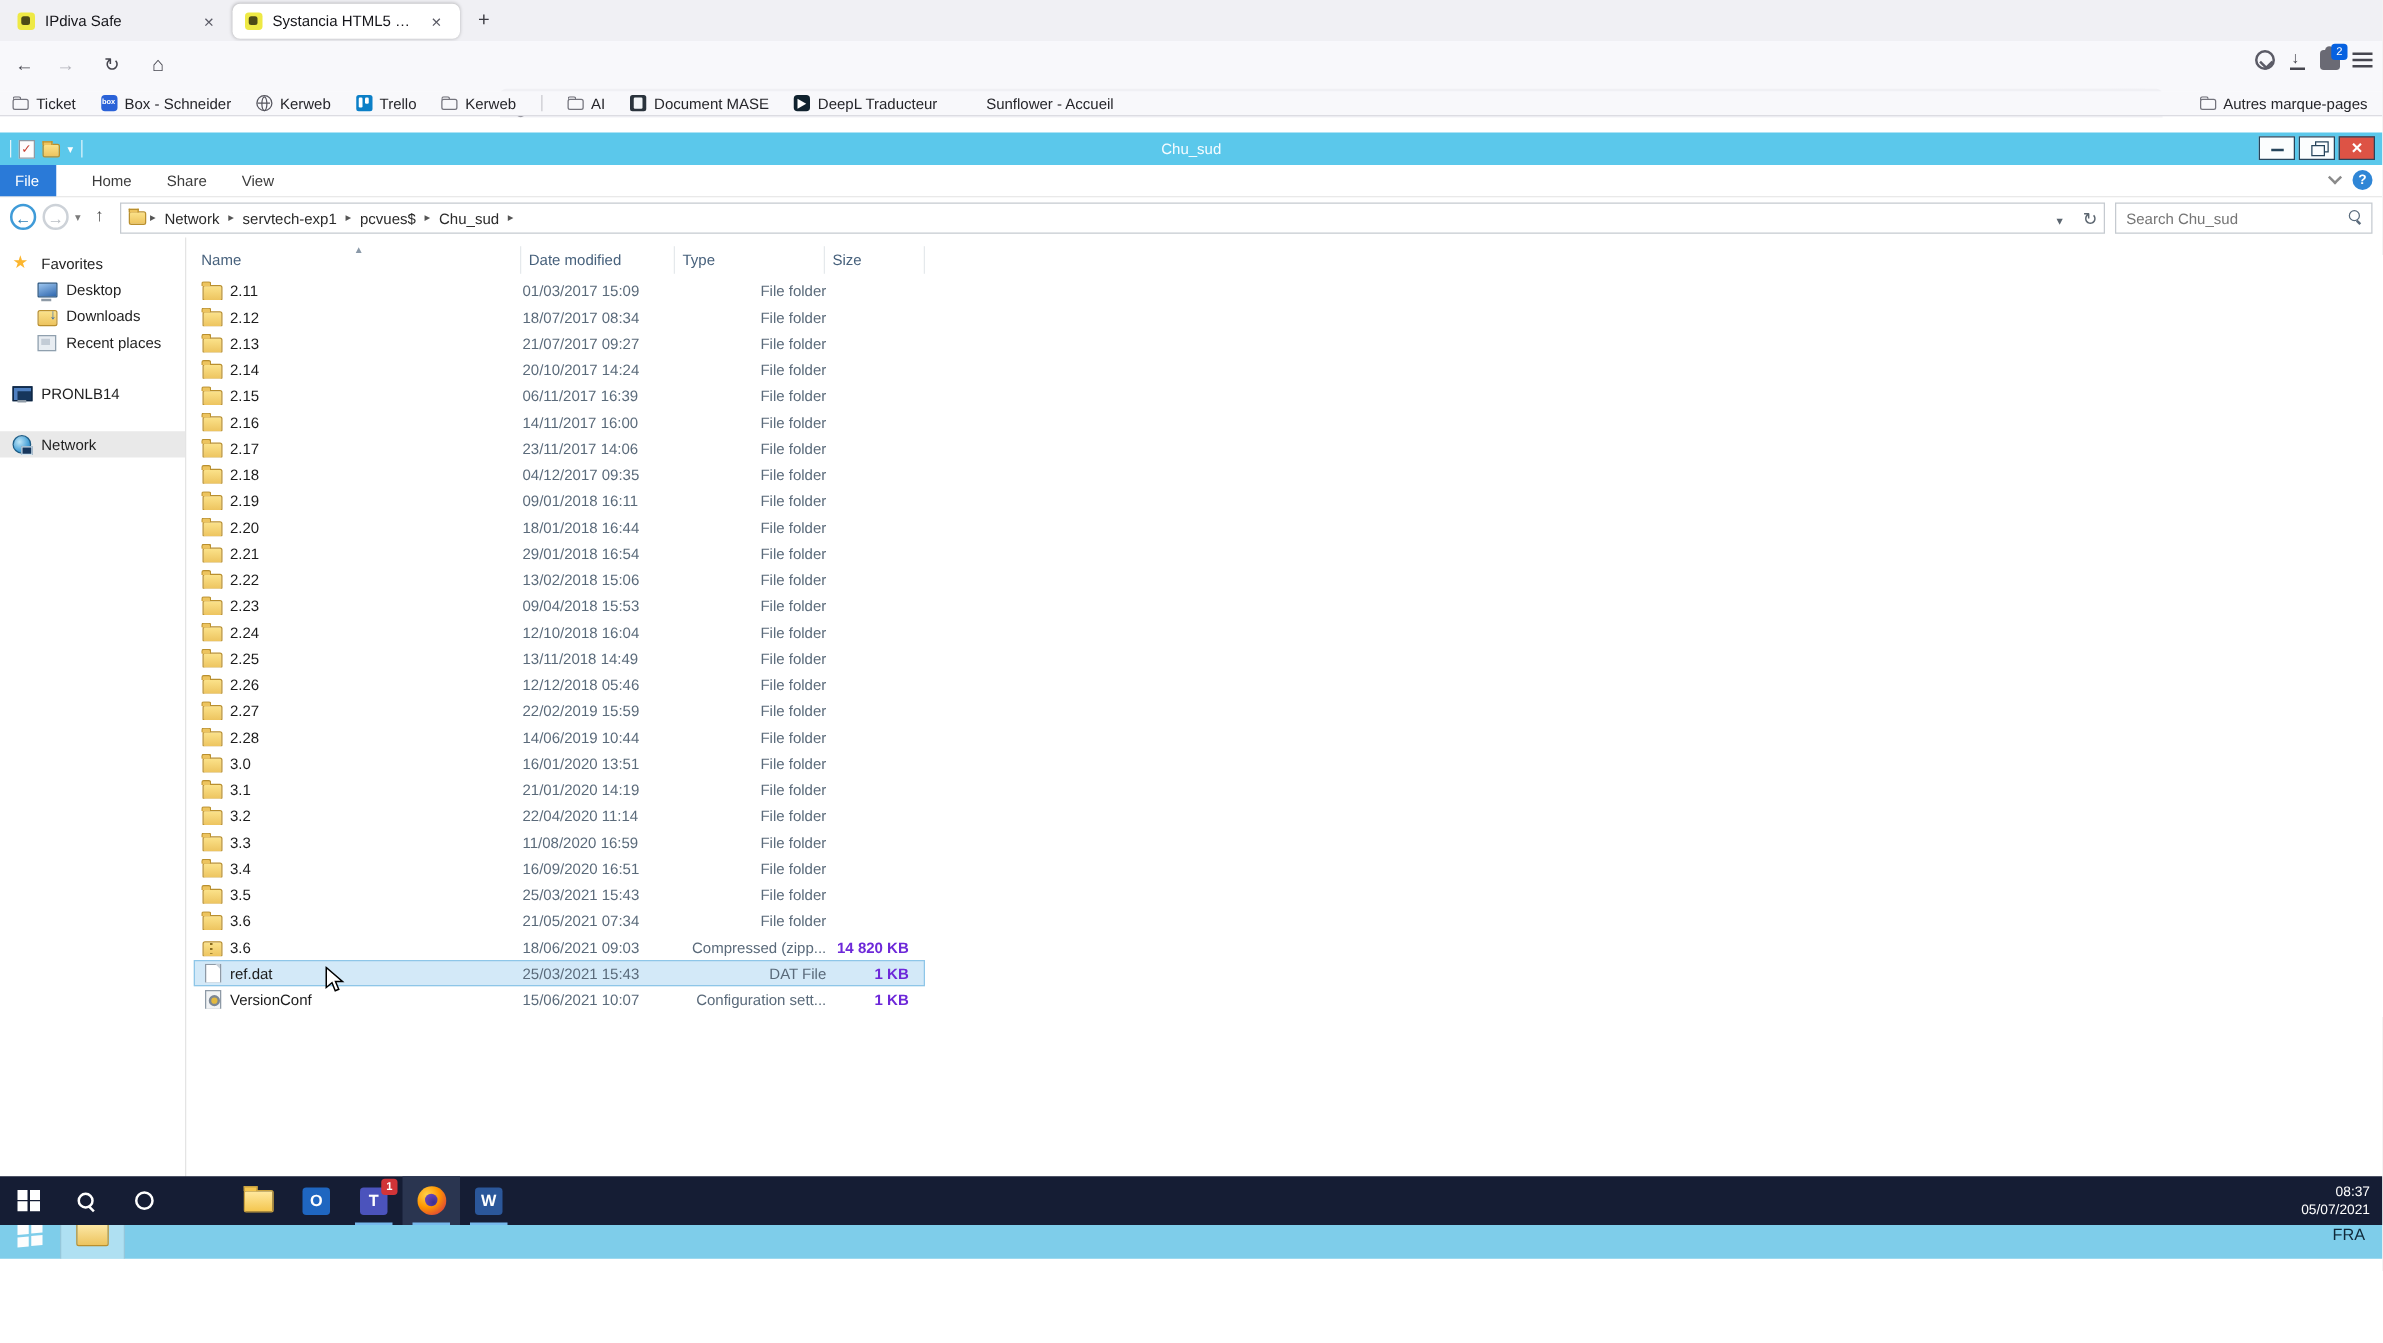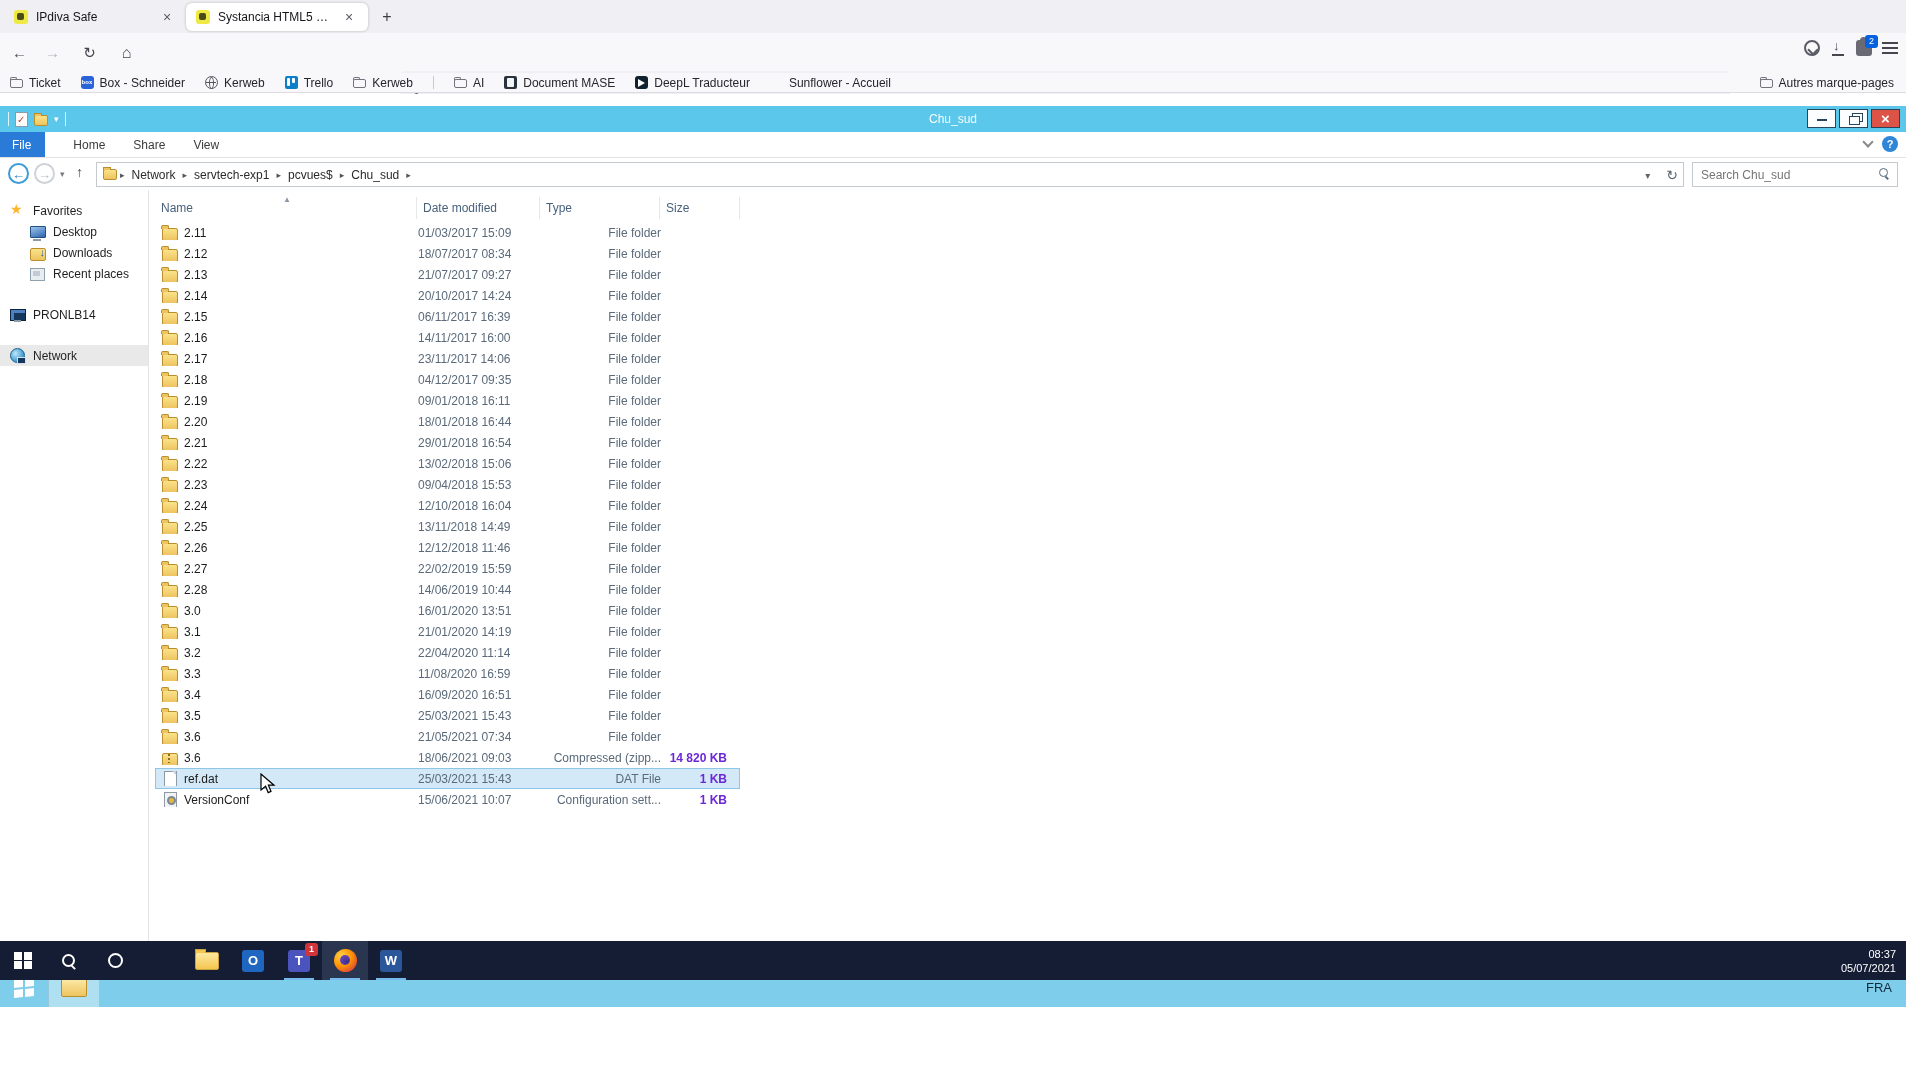--- a/index.html
+++ b/index.html
@@ -533,21 +533,21 @@
     </span>
     <span class="cell c-date">13/11/2018 14:49</span>
     <span class="cell c-type">File folder</span>
     <span class="cell c-size"></span>
   </div>
         <div class="row">
     <span class="cell c-name">
       <span class="fi fi-folder"></span>
       <span>2.26</span>
     </span>
-    <span class="cell c-date">12/12/2018 11:46</span>
+    <span class="cell c-date">12/12/2018 05:46</span>
     <span class="cell c-type">File folder</span>
     <span class="cell c-size"></span>
   </div>
         <div class="row">
     <span class="cell c-name">
       <span class="fi fi-folder"></span>
       <span>2.27</span>
     </span>
     <span class="cell c-date">22/02/2019 15:59</span>
     <span class="cell c-type">File folder</span>

